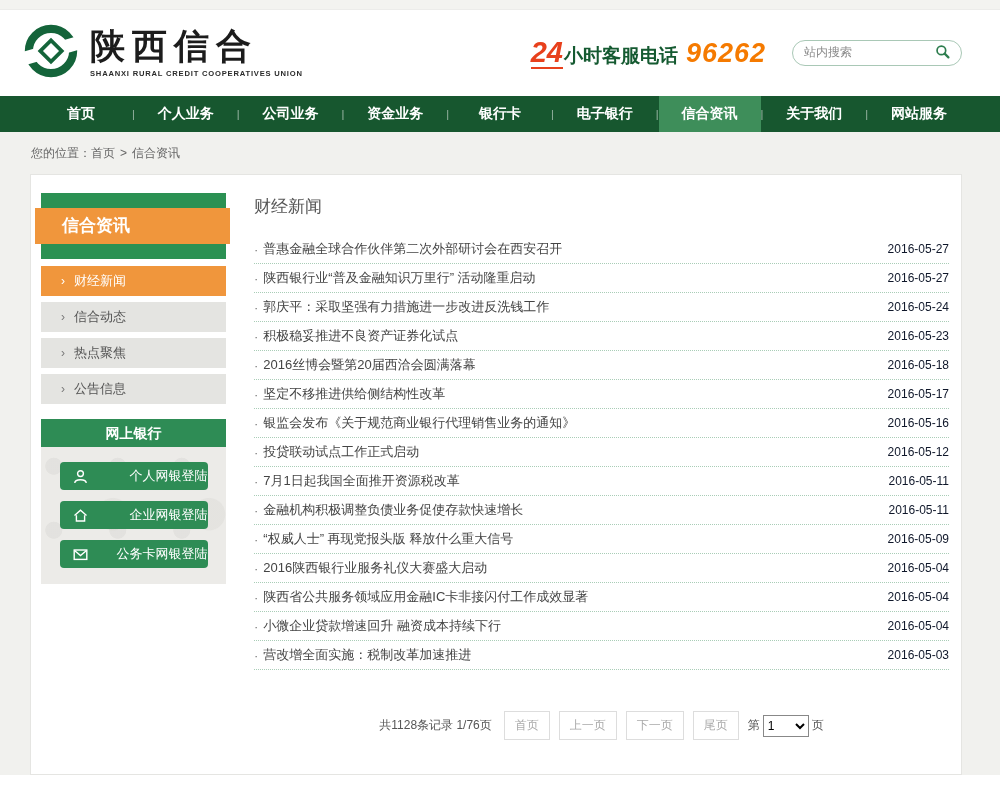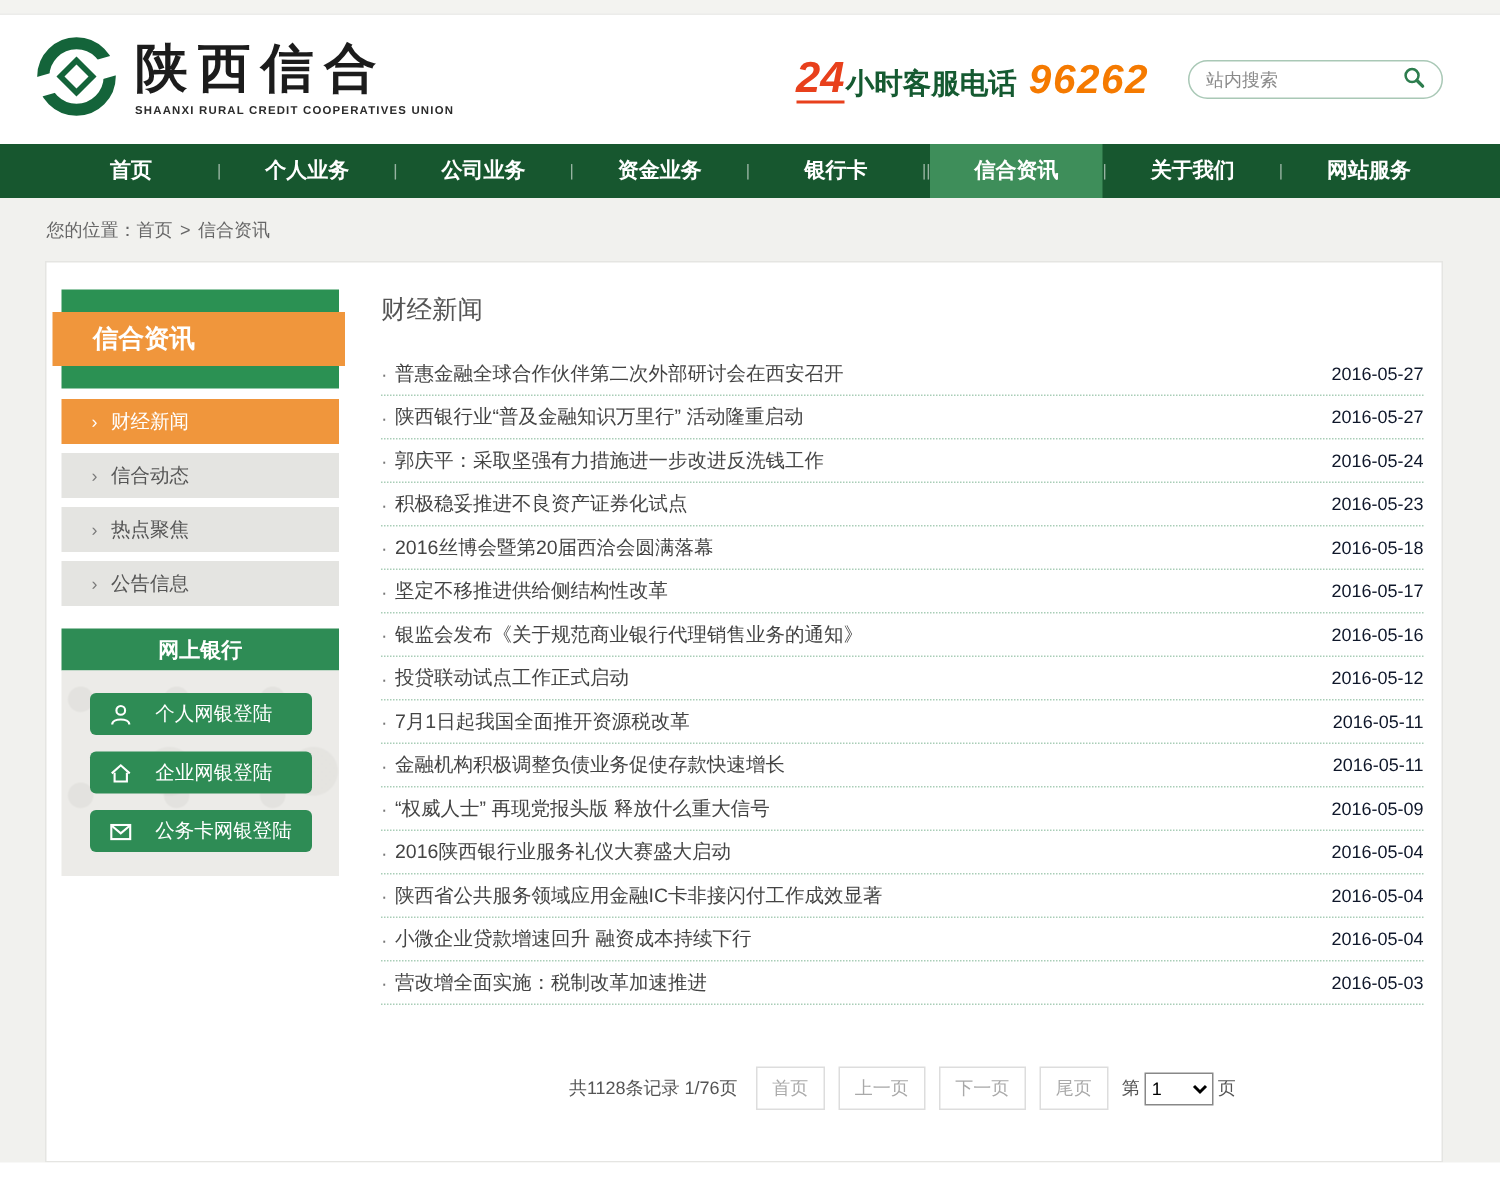--- a/index.html
+++ b/index.html
@@ -19,21 +19,21 @@
   .logo-title { font-size:35px; font-weight:bold; color:#1c1c1c; letter-spacing:7px; line-height:1.05; white-space:nowrap; }
   .logo-sub { font-size:7.6px; font-weight:bold; color:#2b2b2b; letter-spacing:0.8px; margin-top:4px; white-space:nowrap; }
   .header-right { display:flex; align-items:center; gap:26px; }
   .hotline { display:flex; align-items:flex-end; white-space:nowrap; }
   .hotline .h24 { color:var(--hot-red); font-size:29px; font-weight:bold; font-style:italic; border-bottom:2px solid var(--hot-red); line-height:0.95; }
   .hotline .hlabel { color:var(--dark-green); font-size:19px; font-weight:bold; margin-left:1px; }
   .hotline .hnum { color:var(--hot-orange); font-size:27px; font-weight:bold; font-style:italic; margin-left:8px; letter-spacing:1px; }
   .search-pill { width:170px; height:26px; border:1px solid #a9c8b6; border-radius:14px;
                  display:flex; align-items:center; padding:0 11px; background:#fff; }
   .search-pill input { border:none; outline:none; flex:1; font-size:12px; color:#000000; min-width:0;
-                       font-family:Liberation Sans, sans-serif; }
+                       font-family:Liberation Mono, monospace; }
   .search-pill input::placeholder { color:#8a8a8a; }
   .search-btn { background:none; border:none; cursor:pointer; display:flex; padding:0; }
   
   .nav { height:36px; background:var(--nav-green); display:flex; align-items:stretch; padding:0 30px; }
   .nav-item { flex:1; color:#fff; font-size:14px; font-weight:bold; display:flex;
               align-items:center; justify-content:center; cursor:pointer; white-space:nowrap; }
   .nav-item.active { background:var(--nav-active); }
   .nav-sep { color:rgba(255,255,255,.55); font-size:11px; display:flex; align-items:center; }
   
   .breadcrumb { padding:13px 0 12px 31px; font-size:12px; color:#666; }
@@ -56,21 +56,21 @@
   .ebank { margin-top:15px; }
   .ebank-head { height:28px; background:var(--btn-green); color:#fff; text-align:center;
                 line-height:28px; font-size:14px; font-weight:bold; }
   .ebank-body { background-color:#ecebe8; padding:15px 0 5px;
       background-image:radial-gradient(circle at 20% 30%, rgba(110,110,100,.07) 12%, transparent 13%),
                        radial-gradient(circle at 75% 70%, rgba(110,110,100,.06) 16%, transparent 17%);
       background-size:64px 64px, 96px 96px; }
   .ebank-btn { width:148px; height:28px; margin:0 auto 11px; background:var(--btn-green);
                border:none; border-radius:4px; color:#fff; font-size:13px; display:flex;
                align-items:center; padding-left:13px; gap:16px; cursor:pointer;
-               font-family:"Liberation Sans","DejaVu Sans",sans-serif; }
+               font-family:"Liberation Sans","DejaVu Sans",sans-serif;justify-content:space-between; }
   .ebank-btn svg { flex:none; }
   
   .main { flex:1; padding-top:2px; min-width:0; }
   .main-title { font-size:17px; font-weight:normal; color:#555; margin-bottom:17px; }
   .news-row { display:flex; justify-content:space-between; align-items:center; height:29px;
               border-bottom:1px dotted #a9cdb7; font-size:13px; cursor:pointer; }
   .news-row .tleft { display:flex; align-items:center; min-width:0; }
   .news-row .bullet { color:#777; margin-right:5px; }
   .news-row .news-title { color:#444; text-decoration:none; white-space:nowrap; overflow:hidden; text-overflow:ellipsis; }
   .news-row .news-date { color:#0f172a; font-size:12px; flex:none; margin-left:12px; }
@@ -128,20 +128,21 @@
     <div class="nav-item">首页</div>
     <span class="nav-sep">|</span>
     <div class="nav-item">个人业务</div>
     <span class="nav-sep">|</span>
     <div class="nav-item">公司业务</div>
     <span class="nav-sep">|</span>
     <div class="nav-item">资金业务</div>
     <span class="nav-sep">|</span>
     <div class="nav-item">银行卡</div>
     <span class="nav-sep">|</span>
+    <div class="nav-item">电子银行</div>
     <span class="nav-sep">|</span>
     <div class="nav-item active">信合资讯</div>
     <span class="nav-sep">|</span>
     <div class="nav-item">关于我们</div>
     <span class="nav-sep">|</span>
     <div class="nav-item">网站服务</div>
   </div>
 
 <div class="breadcrumb">
   <span>您的位置：</span><a>首页</a><span class="sep">&gt;</span><a>信合资讯</a>

